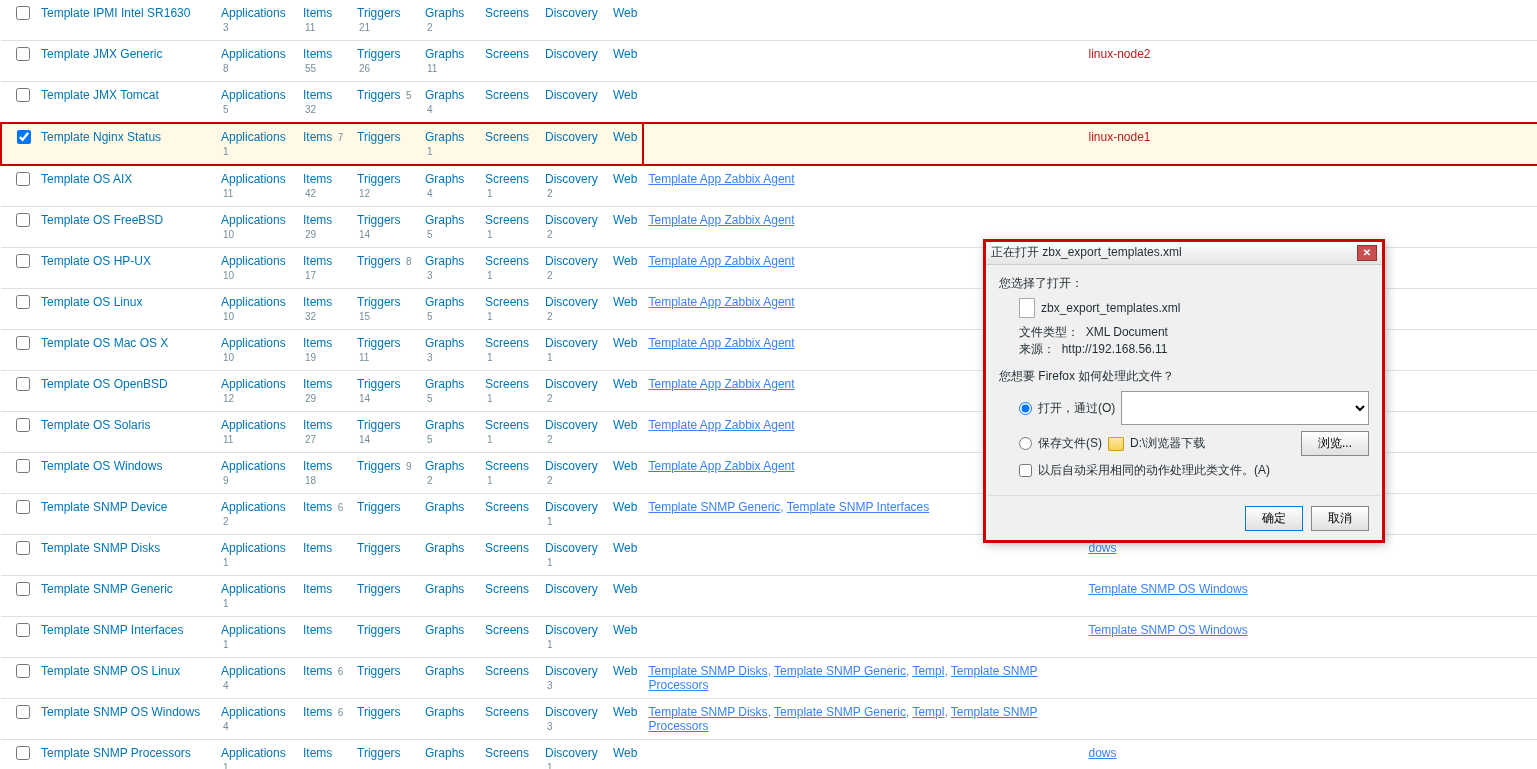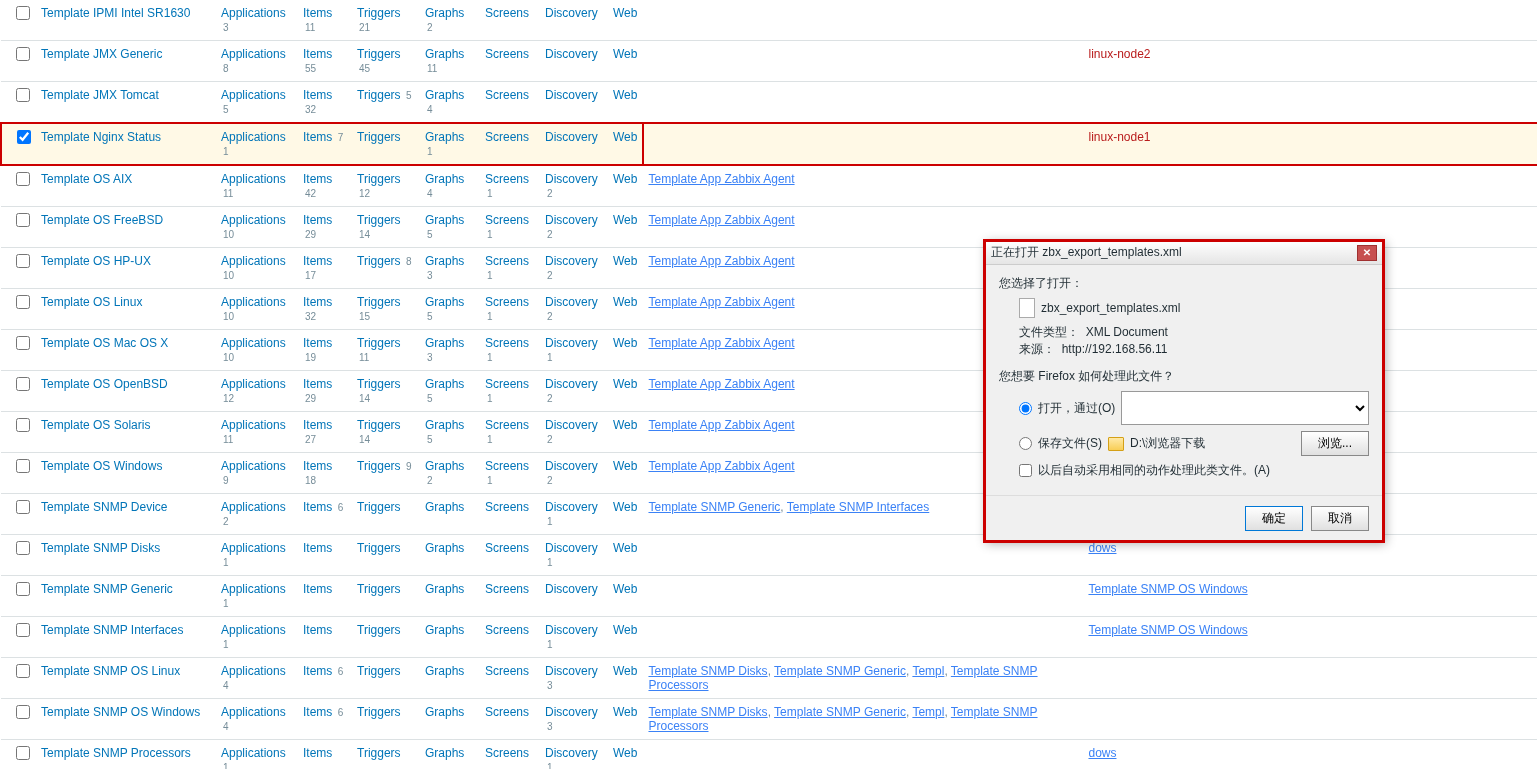--- a/index.html
+++ b/index.html
@@ -61,21 +61,21 @@
         <td class="col-disc"><a href="#" class="link">Discovery</a></td>
         <td class="col-web"><a href="#" class="link">Web</a></td>
         <td class="col-linked"></td>
         <td class="col-hosts"></td>
       </tr>
       <tr>
         <td class="col-chk"><input type="checkbox" class="chk" style=""></td>
         <td class="col-name"><a href="#" class="link">Template JMX Generic</a></td>
         <td class="col-app"><a href="#" class="link">Applications</a> <span class="count">8</span></td>
         <td class="col-items"><a href="#" class="link">Items</a> <span class="count">55</span></td>
-        <td class="col-trig"><a href="#" class="link">Triggers</a> <span class="count">45</span></td>
+        <td class="col-trig"><a href="#" class="link">Triggers</a> <span class="count">26</span></td>
         <td class="col-graph"><a href="#" class="link">Graphs</a> <span class="count">11</span></td>
         <td class="col-screen"><a href="#" class="link">Screens</a></td>
         <td class="col-disc"><a href="#" class="link">Discovery</a></td>
         <td class="col-web"><a href="#" class="link">Web</a></td>
         <td class="col-linked"></td>
         <td class="col-hosts"><a href="#" class="host">linux-node2</a></td>
       </tr>
       <tr>
         <td class="col-chk"><input type="checkbox" class="chk" style=""></td>
         <td class="col-name"><a href="#" class="link">Template JMX Tomcat</a></td>

